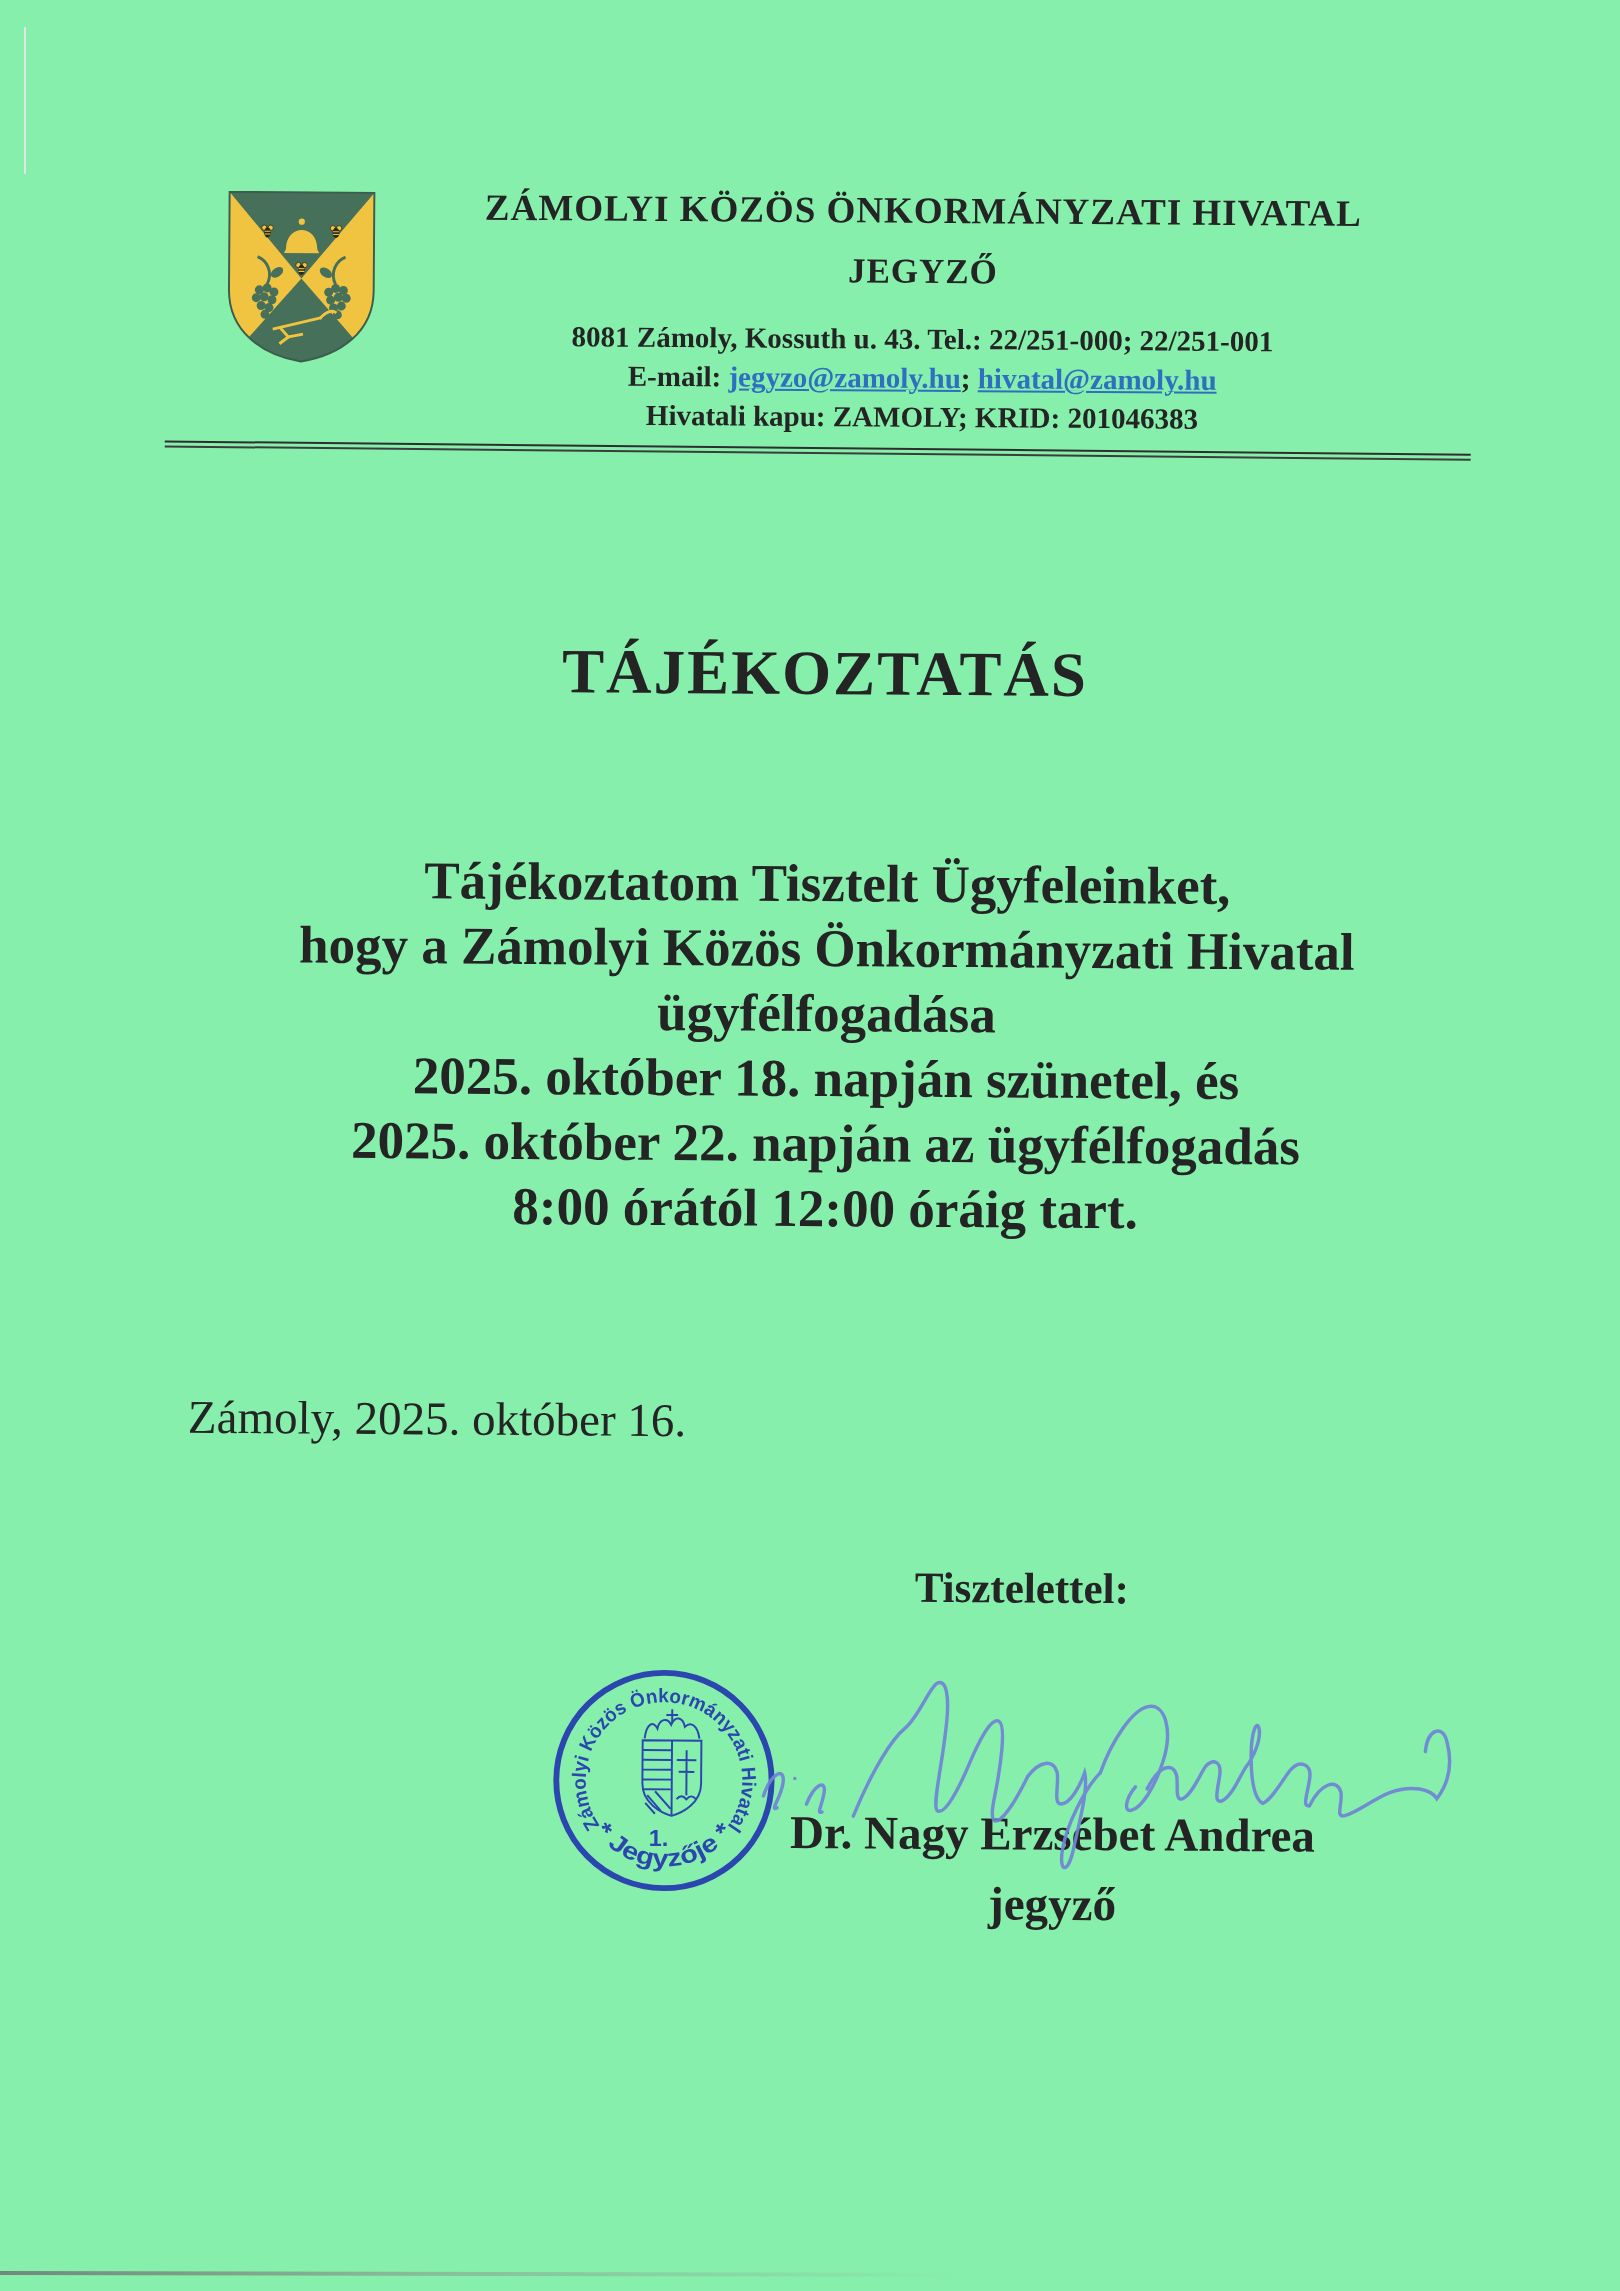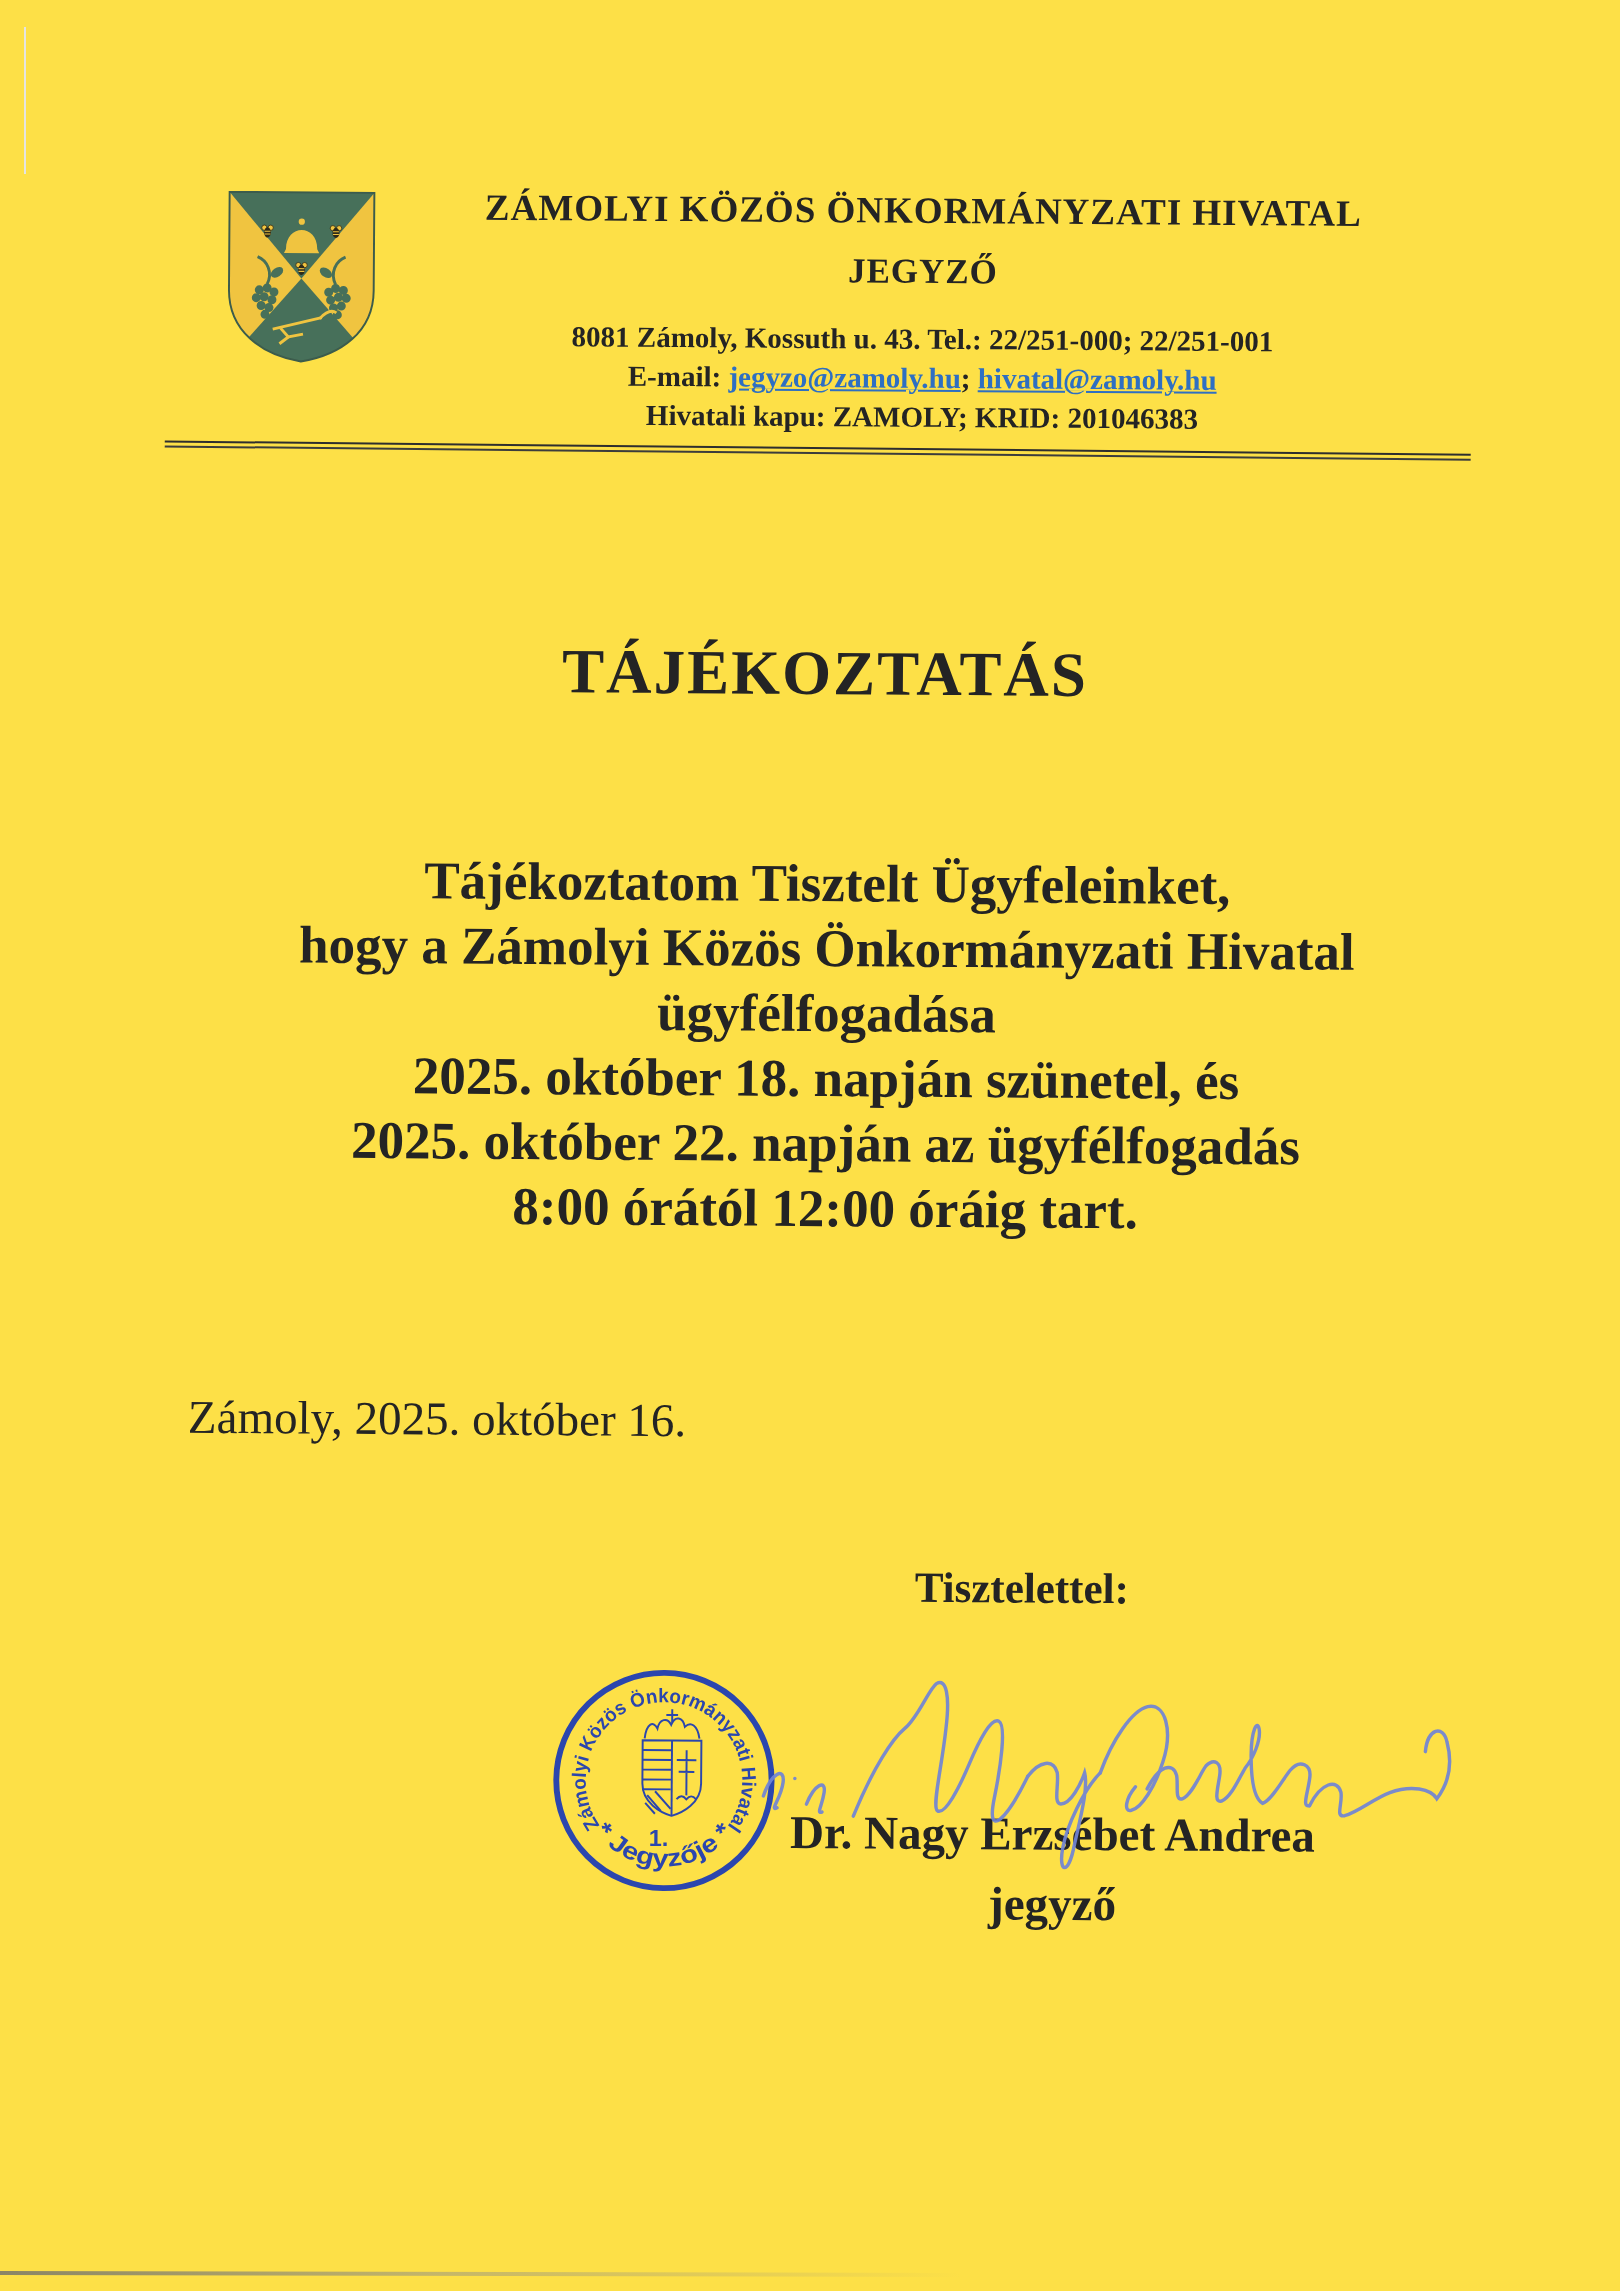--- a/index.html
+++ b/index.html
@@ -1,18 +1,18 @@
 <!DOCTYPE html>
 <html><head>
 <meta charset="utf-8">
 <style>
   html,body{margin:0;padding:0;background:#e8e8e8;}
   .page{
     position:relative;width:1620px;height:2292px;margin:0 auto;
-    background:#fde047;overflow:hidden;
+    background:#86efac;overflow:hidden;
     font-family:"Liberation Serif", serif;color:#242424;
   }
   .tilt{position:absolute;inset:0;transform:rotate(0.4deg);transform-origin:804px 1127px;}
   .abs{position:absolute;}
 
   
   .crest{left:218px;top:192px;}
   .head-col{left:372px;top:188px;width:1090px;text-align:center;}
   .org-name{font-size:37px;font-weight:700;letter-spacing:1px;}
   .org-role{font-size:35px;font-weight:700;margin-top:19.6px;letter-spacing:1px;}

